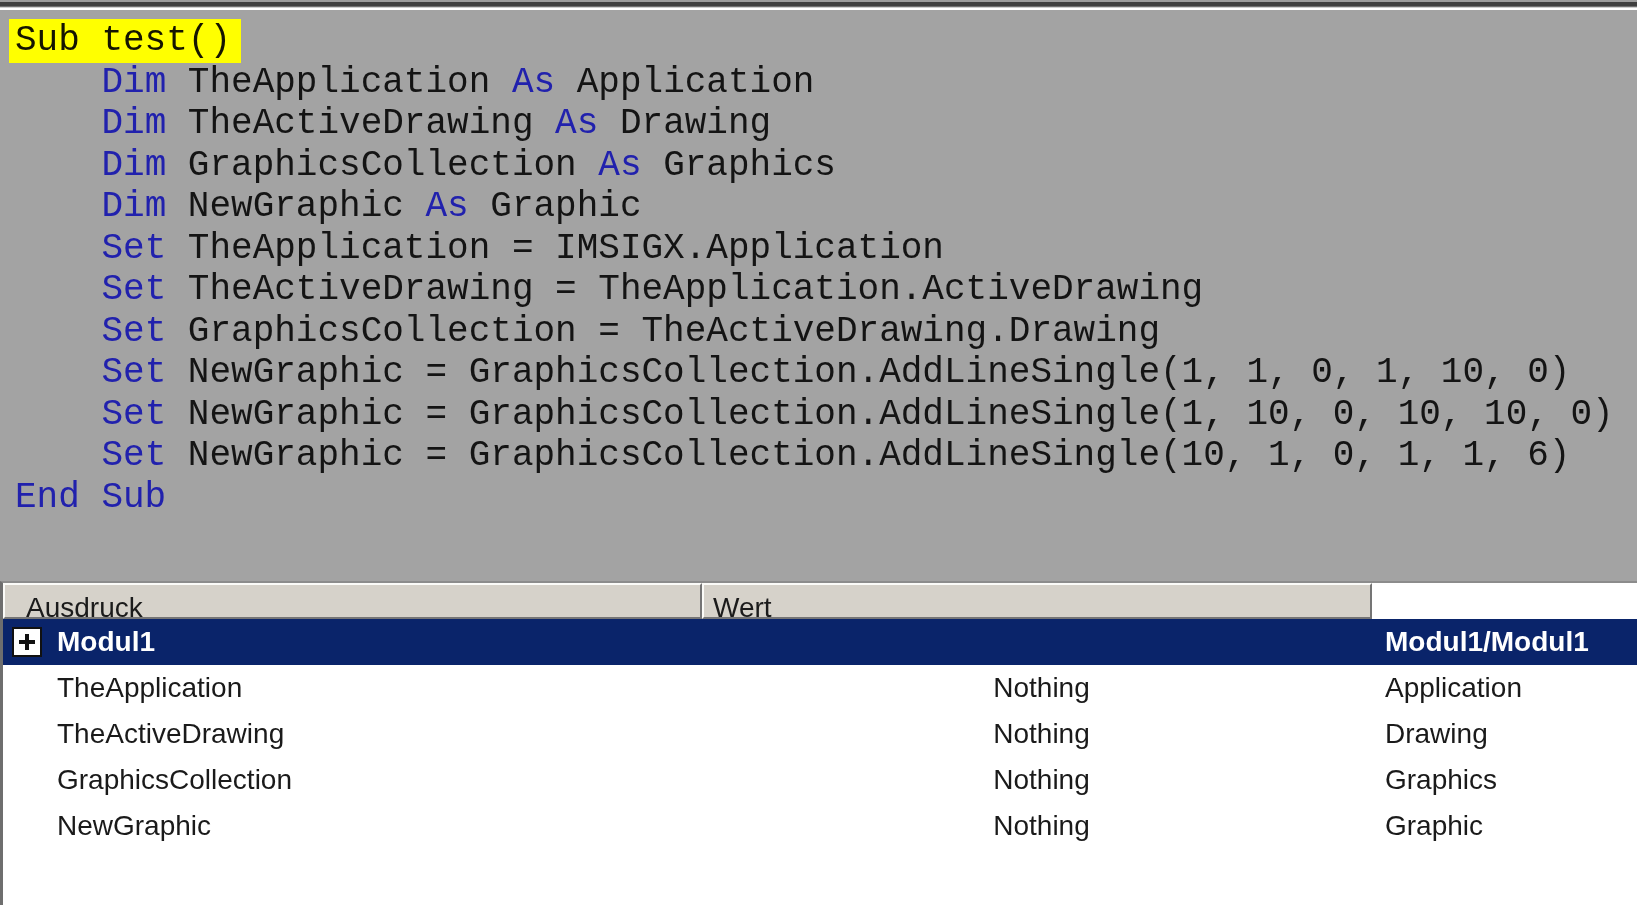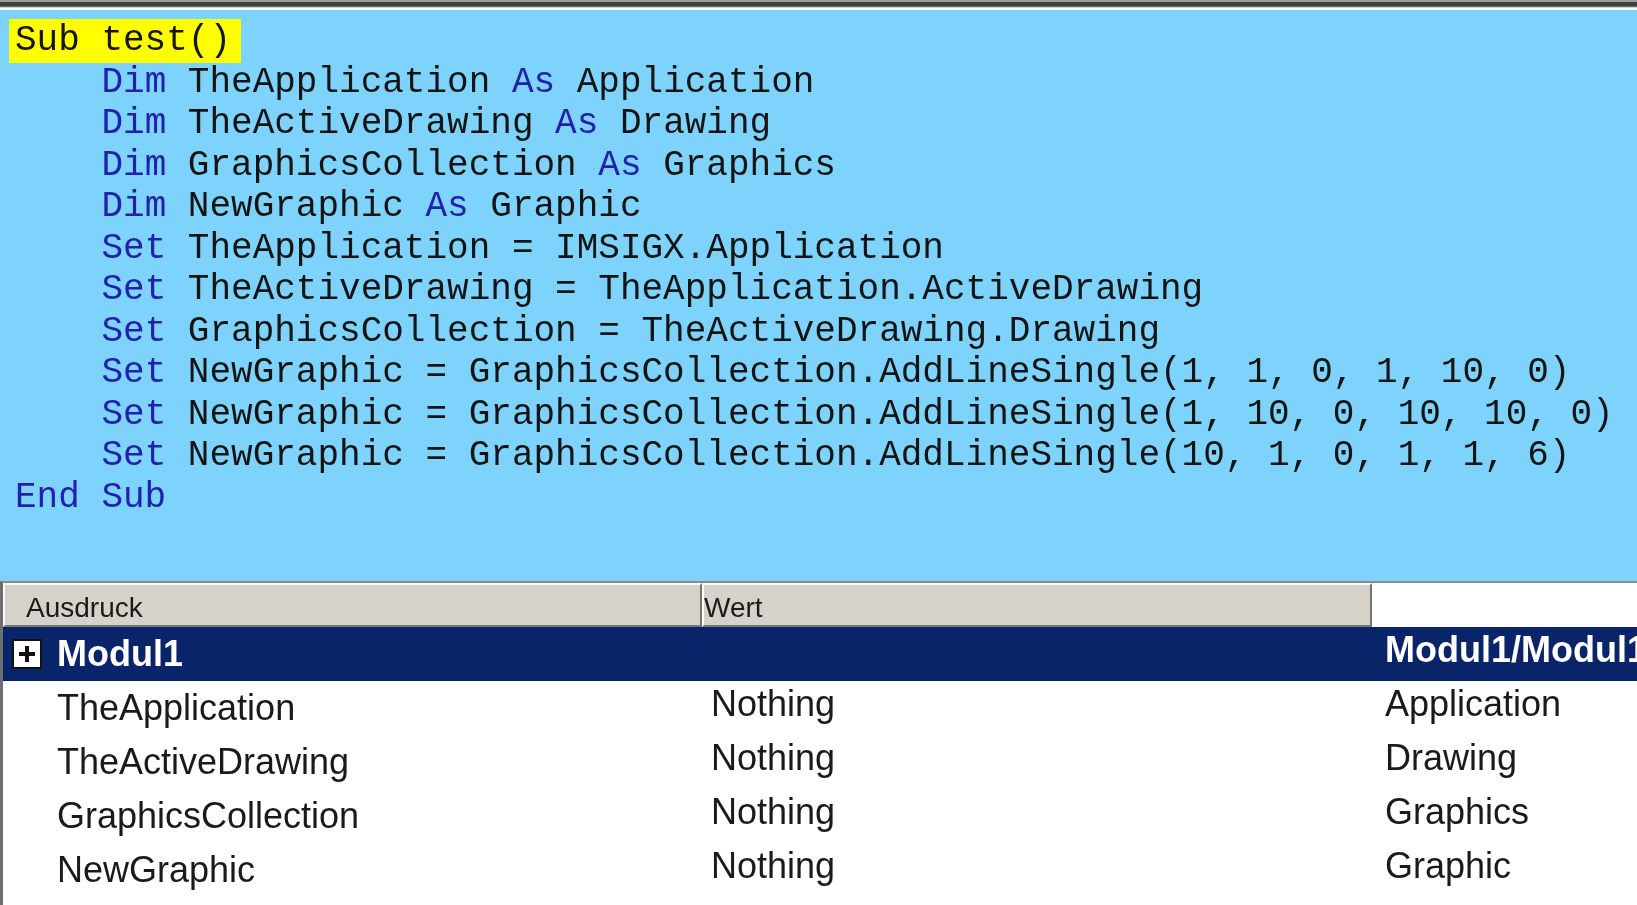--- a/index.html
+++ b/index.html
@@ -19,21 +19,21 @@
       #9c9c9c 0%, #9c9c9c 18%,
       #3f3f3f 18%, #3f3f3f 60%,
       #6f6f6f 60%, #6f6f6f 72%,
       #cfcfcf 72%, #cfcfcf 84%,
       #ffffff 84%);
   }
 
   
   .code-area {
     height: 571px;
-    background: #7dd3fc;
+    background: #a3a3a3;
     padding: 10px 0 0 15px;
     overflow: hidden;
   }
   .code-line {
     font-family: "Liberation Mono", monospace;
     font-size: 36px;
     line-height: 41.5px;
     height: 41.5px;
     white-space: pre;
     color: var(--text, #141414);
@@ -52,55 +52,56 @@
   .watch-window {
     position: absolute;
     left: 0; top: 581px; right: 0; bottom: 0;
     background: #ffffff;
     border-top: 2px solid #8c8c8c;
     border-left: 3px solid #6e6e6e;
   }
   .watch-header {
     display: grid;
     grid-template-columns: 699px 670px auto;
-    height: 44px;
+    height: 36px;
   }
   .watch-col {
     background: var(--header-bg, #d6d2ca);
     border-top: 2px solid #fbfbf8;
     border-left: 2px solid #fbfbf8;
     border-right: 2px solid #757575;
     border-bottom: 2px solid #757575;
     font-size: 28px;
     line-height: 46px;
     color: #1b1b1b;
+    padding-left: 9px;
     white-space: nowrap;
     overflow: hidden;
   }
   .watch-col.first { padding-left: 21px; }
   .watch-col.last { border-right: none; }
 
   .watch-row {
     display: grid;
     grid-template-columns: 699px 670px auto;
-    height: 54px;
-    font-size: 36px;
+    height: 46px;
+    font-size: 28px;
     line-height: 46px;
     color: #1a1a1a;
     background: #ffffff;
     white-space: nowrap;
   }
   .watch-row.selected {
     background: var(--selection-bg, #0a246a);
     color: var(--selection-fg, #ffffff);
     font-weight: 700;
   }
   .cell { overflow: hidden; white-space: nowrap; }
   .cell.expr { padding-left: 9px; display: flex; align-items: center; }
-  .cell.val  { padding-left: 9px; }
+  .cell.val  { padding-left: 9px; text-align: center; }
   .cell.typ  { padding-left: 13px; }
 
   .expand-box {
     position: relative;
     width: 30px; height: 30px;
     background: #ffffff;
     border: 2px solid #111111;
     margin-right: 15px;
     flex: 0 0 30px;
     display: inline-block;

